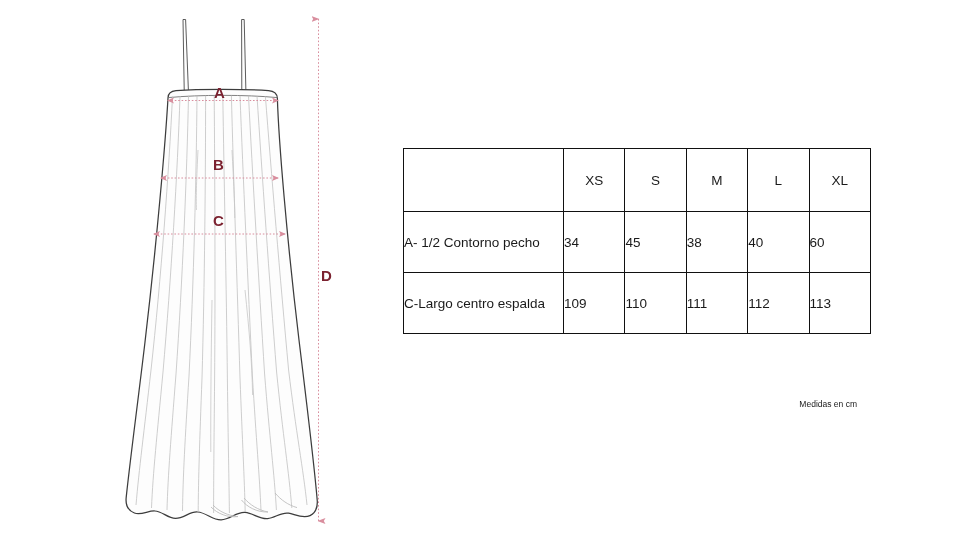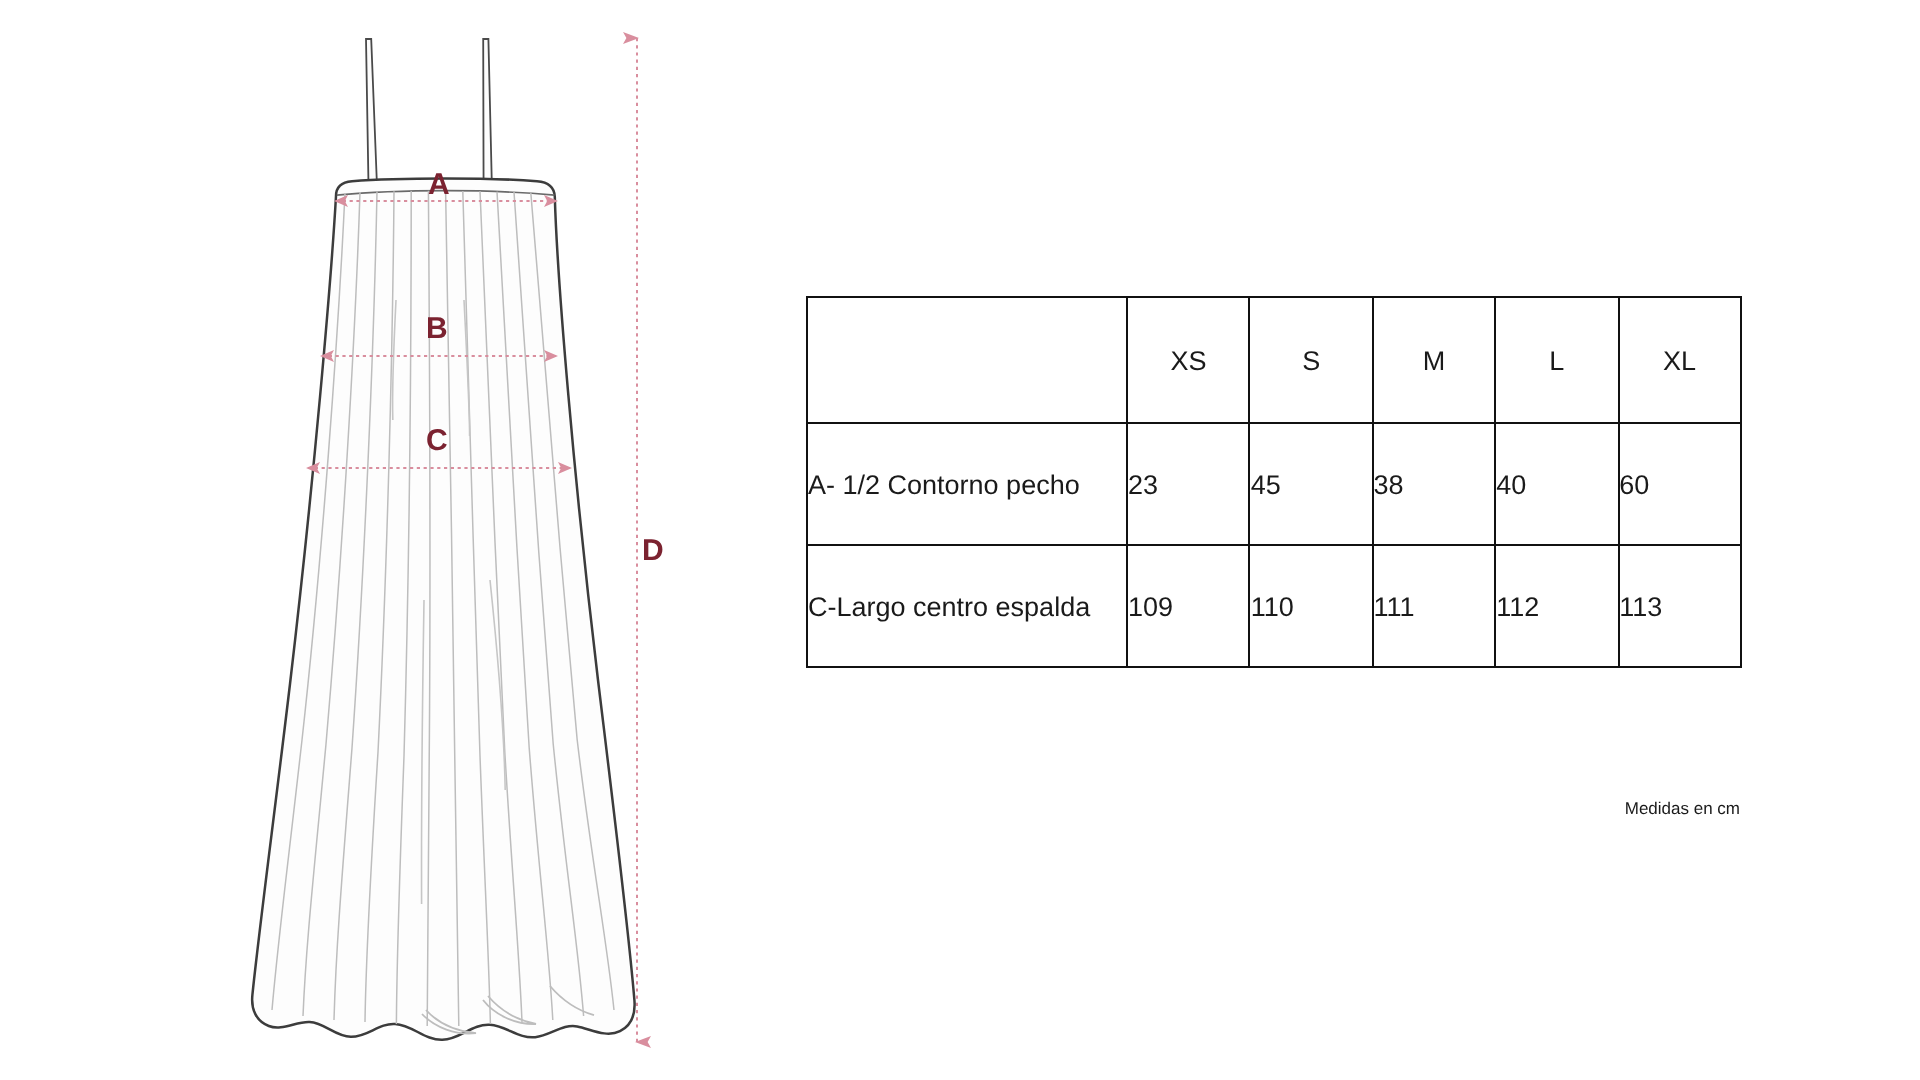--- a/index.html
+++ b/index.html
@@ -76,21 +76,21 @@
     text-align: left;
     padding-left: 11px;
     font-size: 13.5px;
     width: 160px;
   }
   th.corner-cell { width: 160px; }
   col.size-col { width: 61.4px; }
 
   #table-note {
     position: absolute;
-    left: 403px;
+    left: 390px;
     top: 399px;
     width: 467px;
     text-align: right;
     font-family: "Liberation Sans", sans-serif;
     font-size: 8.5px;
     color: #1a1a1a;
   }
 </style>
 </head>
 <body>
@@ -198,21 +198,21 @@
         <th class="hdr-size">XS</th>
         <th class="hdr-size">S</th>
         <th class="hdr-size">M</th>
         <th class="hdr-size">L</th>
         <th class="hdr-size">XL</th>
       </tr>
     </thead>
     <tbody>
       <tr>
         <td class="row-label">A- 1/2 Contorno pecho</td>
-        <td>23</td>
+        <td>34</td>
         <td>45</td>
         <td>38</td>
         <td>40</td>
         <td>60</td>
       </tr>
       <tr>
         <td class="row-label">C-Largo centro espalda</td>
         <td>109</td>
         <td>110</td>
         <td>111</td>

